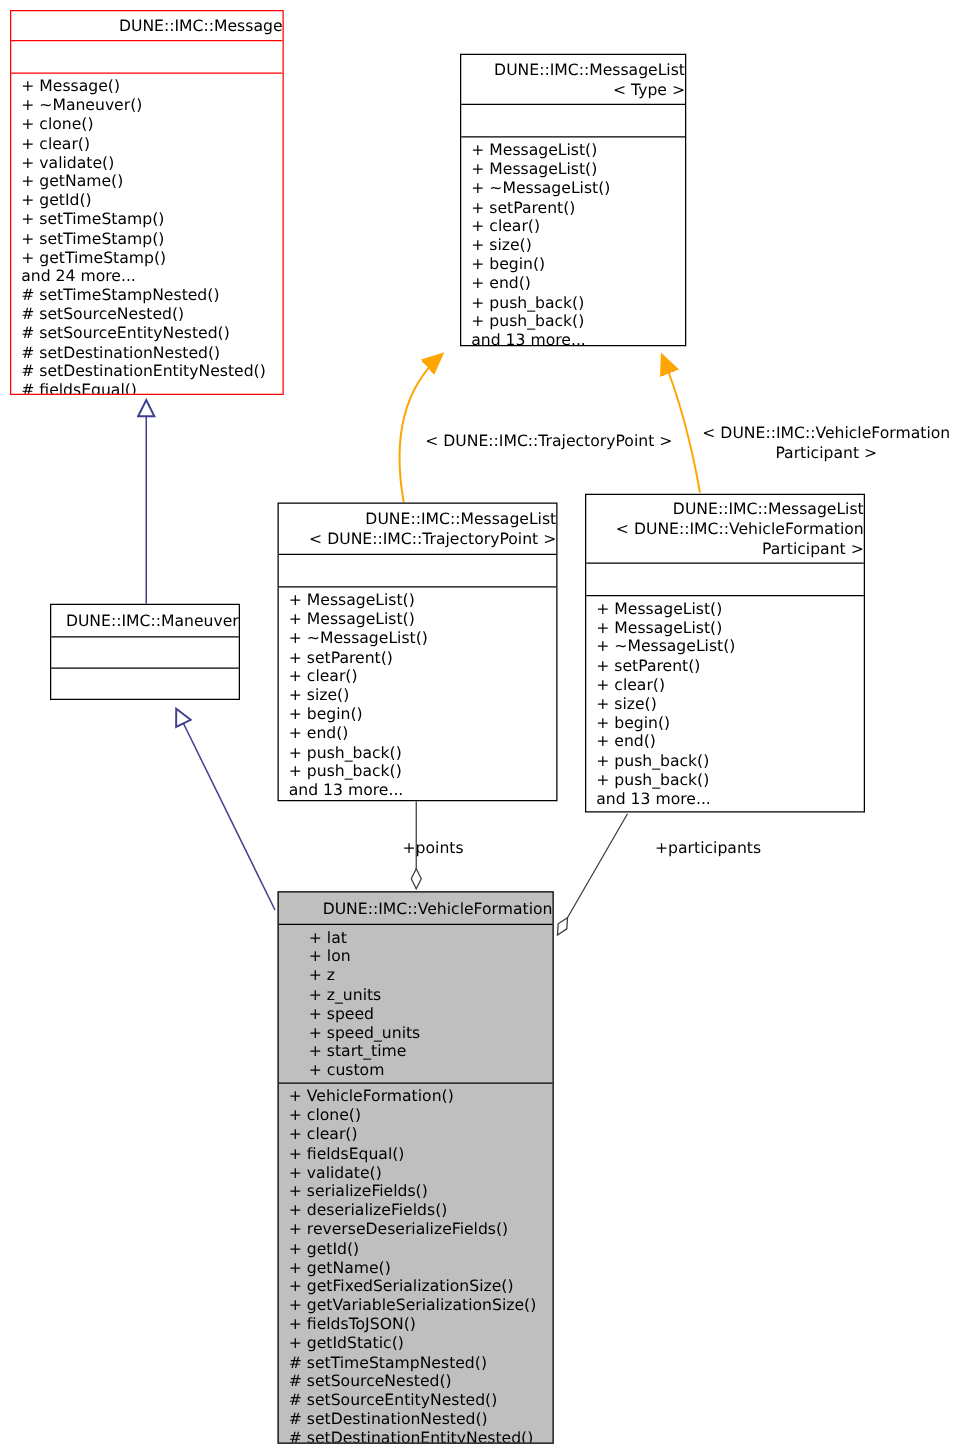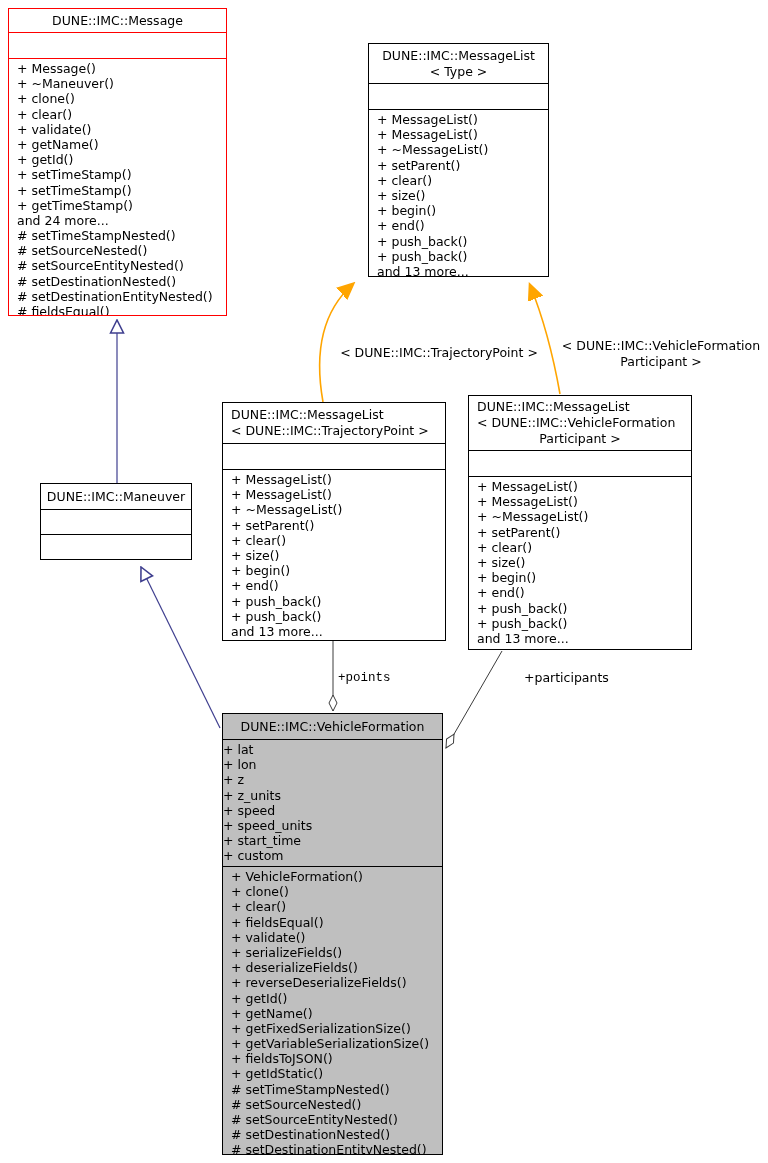--- a/index.html
+++ b/index.html
@@ -19,26 +19,26 @@
   .e-template{stroke:var(--template);stroke-width:1.6;fill:none;}
   .e-aggregate{stroke:var(--aggregate);stroke-width:1;fill:none;}
   .tri-blue{fill:#ffffff;stroke:var(--inherit);stroke-width:1.2;}
   .tri-orange{fill:var(--template);stroke:var(--template);}
   .diam{fill:#ffffff;stroke:var(--aggregate);stroke-width:1;}
   .class-box{position:absolute;z-index:2;box-sizing:border-box;border:1px solid var(--box-border);
     background:var(--node-fill);display:flex;flex-direction:column;}
   .class-box.red{border-color:var(--highlight-border);}
   .class-box.gray{background:var(--highlight-fill);}
   .title-lines{display:flex;flex-direction:column;justify-content:center;
-    border-bottom:1px solid var(--box-border);flex:0 0 auto;box-sizing:border-box;}
+    border-bottom:1px solid var(--box-border);flex:0 0 auto;box-sizing:border-box;align-items:flex-end;}
   .red .title-lines{border-bottom-color:var(--highlight-border);}
   .title-lines .line{text-align:center;line-height:16px;height:16px;white-space:nowrap;}
   .align-left .title-lines .line{text-align:left;padding-left:8px;}
   .node-mlpart .title-lines .line:last-child{text-align:center;padding-left:0;}
-  .attrs{border-bottom:1px solid var(--box-border);flex:0 0 auto;box-sizing:border-box;padding:2px 6px 0 0;}
+  .attrs{border-bottom:1px solid var(--box-border);flex:0 0 auto;box-sizing:border-box;padding:2px 6px 0 24px;}
   .red .attrs{border-bottom-color:var(--highlight-border);}
   .methods{flex:1 1 auto;box-sizing:border-box;padding:2px 6px 0 8px;overflow:hidden;}
   .attrs .line,.methods .line{text-align:left;line-height:15.2px;height:15.2px;white-space:nowrap;}
   .edge-label{position:absolute;z-index:3;line-height:16px;white-space:pre-line;}
   .center{text-align:center;}
 </style>
 </head>
 <body>
 
 <div id="canvas">
@@ -194,16 +194,16 @@
         <div class="line"># setSourceNested()</div>
         <div class="line"># setSourceEntityNested()</div>
         <div class="line"># setDestinationNested()</div>
         <div class="line"># setDestinationEntityNested()</div>
       </div>
   </div>
 
   <div class="edge-label center" style="left:337px;top:345px;width:204px;">&lt; DUNE::IMC::TrajectoryPoint &gt;</div>
   <div class="edge-label center" style="left:557px;top:338px;width:208px;">&lt; DUNE::IMC::VehicleFormation
 Participant &gt;</div>
-  <div class="edge-label" style="left:338px;top:670px;font-family:Liberation Mono, monospace;">+points</div>
+  <div class="edge-label" style="left:322px;top:670px;">+points</div>
   <div class="edge-label" style="left:492px;top:670px;margin-left:32px;">+participants</div>
 
 </div>
 
 </body></html>

